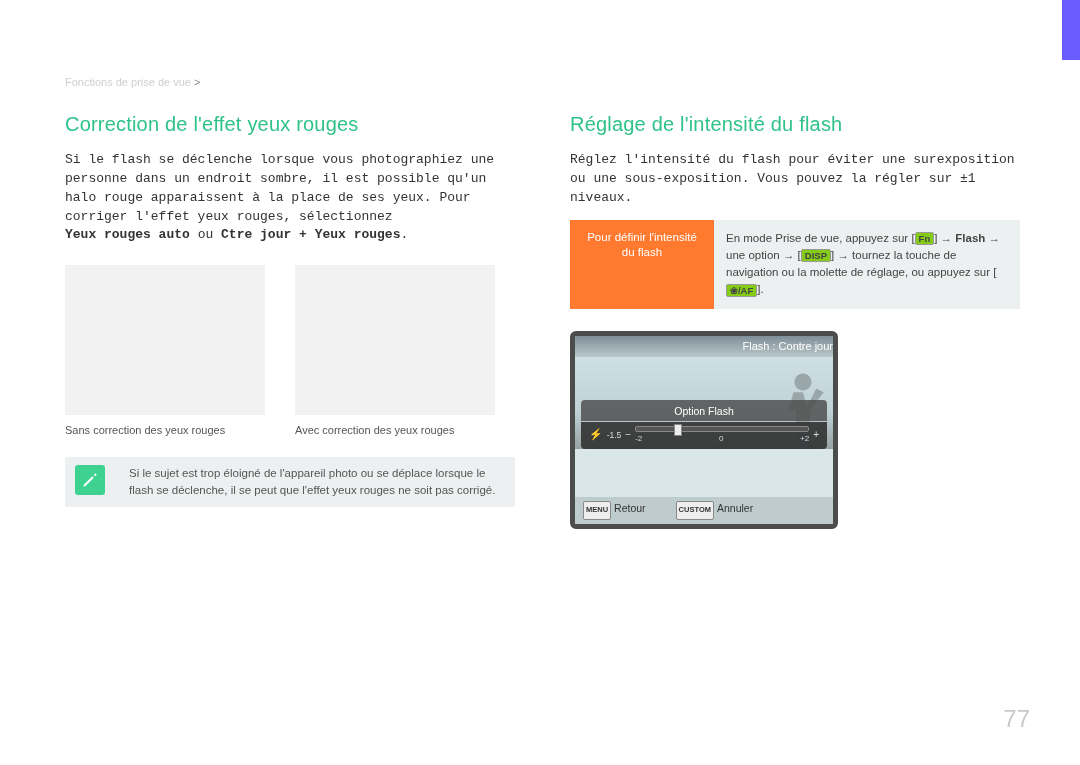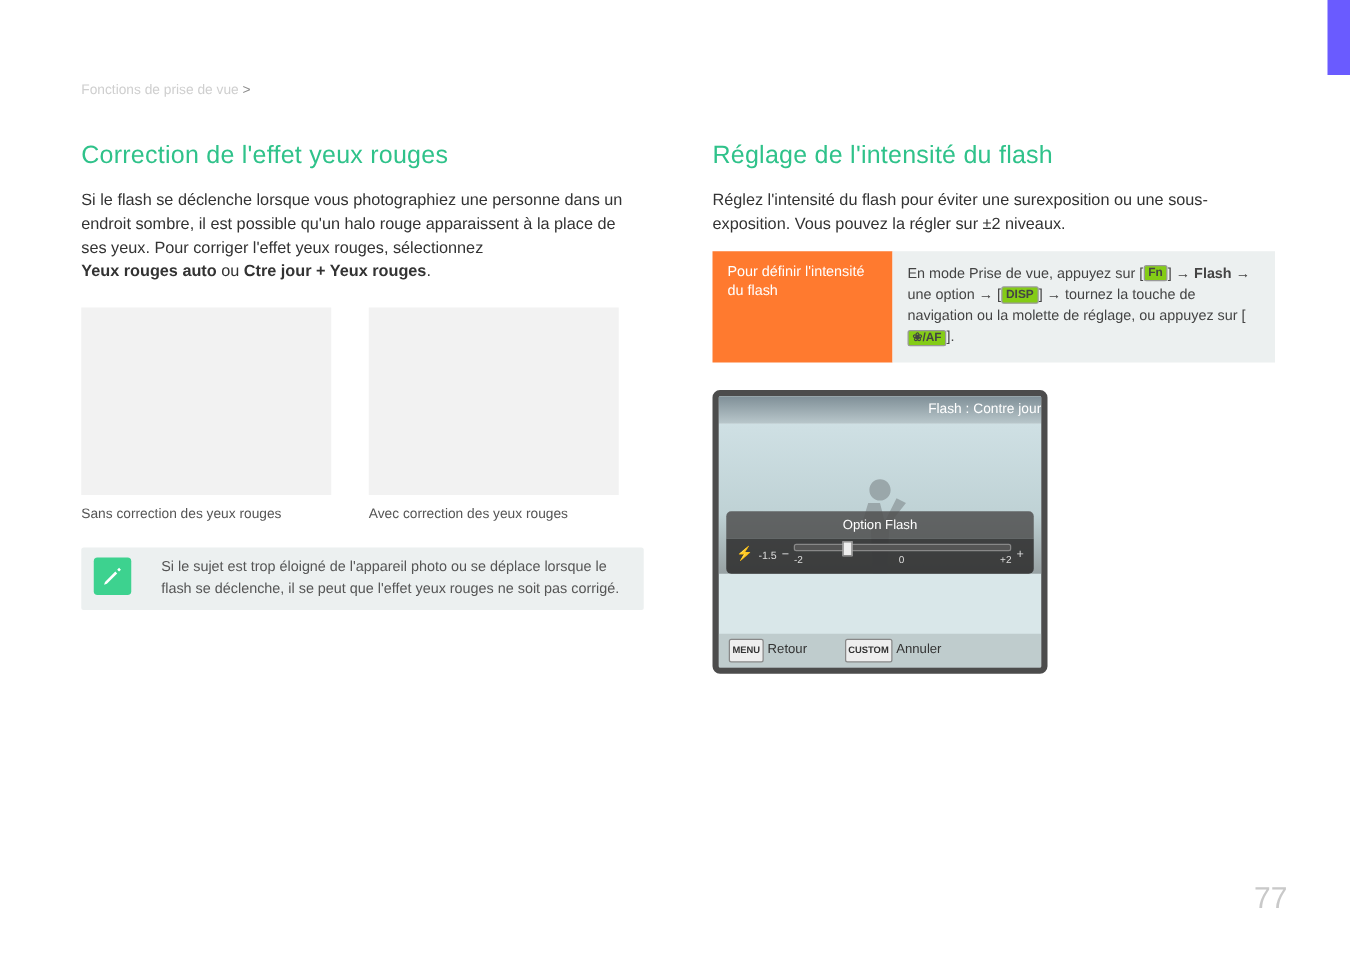--- a/index.html
+++ b/index.html
@@ -18,34 +18,34 @@
     padding: 60px 60px 0 65px;
     display: flex;
     gap: 55px;
   }
   .col {
     flex: 1;
     min-width: 0;
   }
   .breadcrumb {
     position: absolute;
-    top: 65px;
+    top: 75px;
     left: 65px;
     font-size: 11px;
     color: #cfcfcf;
   }
   .breadcrumb .arrow { color: #8b8b8b; }
   h2 {
     font-weight: 300;
     font-size: 20px;
     color: #2fc28a;
     margin: 50px 0 12px 0;
     letter-spacing: 0.2px;
   }
-  p.body { margin: 0 0 6px 0; }
+  p.body { margin: 0 0 6px 0; font-family: Liberation Mono, monospace; }
   .bold { font-weight: bold; }
   .photo-row {
     display: flex;
     gap: 30px;
     margin-top: 20px;
     margin-bottom: 8px;
   }
   .photo {
     width: 200px;
     height: 150px;
@@ -81,20 +81,21 @@
     display: flex;
     margin-top: 12px;
     font-size: 11.5px;
   }
   .def-label {
     background: #ff7a2f;
     color: #fff;
     padding: 10px 12px;
     width: 120px;
     line-height: 1.35;
+    text-align: center;
   }
   .def-body {
     background: #ecf0f0;
     padding: 10px 12px;
     flex: 1;
     color: #444;
     line-height: 1.5;
   }
   .btn-label {
     display:inline-block;
@@ -121,24 +122,24 @@
     overflow: hidden;
   }
   .cam-title {
     background: linear-gradient(#7f8f97, #b9c7cb);
     color: #fff;
     text-align: right;
     padding: 3px 0;
     font-size: 11px;
   }
   .cam-preview {
-    height: 120px;
+    height: 92px;
     background: linear-gradient(#cfe0e4 0%, #bfd2d5 60%, #97a1a3 100%);
     position: relative;
-    display:flex; align-items:flex-end; justify-content:center;
+    display:flex; align-items:flex-end; justify-content:flex-end;
   }
   .silhouette { width:60px; height:85px; fill:#9aa7aa; }
   .cam-option-bar {
     background: rgba(80,80,80,0.85);
     margin: 0 6px;
     border-radius: 4px 4px 0 0;
     color:#fff;
     text-align:center;
     padding:4px 0 2px 0;
     font-size:10.5px;
@@ -224,21 +225,21 @@
         <svg viewBox="0 0 24 24">
             <path d="M3 21l3-1 11-11-2-2L4 18l-1 3z M17 5l2 2 2-2-2-2-2 2z" fill="#fff"></path>
           </svg>
       </div>
       <div>Si le sujet est trop éloigné de l'appareil photo ou se déplace lorsque le flash se déclenche, il se peut que l'effet yeux rouges ne soit pas corrigé.</div>
     </div>
   </div>
 
   <div class="col">
     <h2>Réglage de l'intensité du flash</h2>
-    <p class="body">Réglez l'intensité du flash pour éviter une surexposition ou une sous-exposition. Vous pouvez la régler sur ±2 niveaux.</p>
+    <p class="body">Réglez l'intensité du flash pour éviter une surexposition ou une sous-exposition. Vous pouvez la régler sur ±1 niveaux.</p>
 
     <div class="def-box">
       <div class="def-label">Pour définir l'intensité du flash</div>
       <div class="def-body">
         <span>En mode Prise de vue, appuyez sur [</span><span class="btn-label">Fn</span><span>] → </span><span class="bold">Flash</span><span> → une option → [</span><span class="btn-label">DISP</span><span>] → tournez la touche de navigation ou la molette de réglage, ou appuyez sur [</span><span class="btn-label">❀/AF</span><span>].</span>
       </div>
     </div>
 
     <div class="camera">
       <div class="cam-title">Flash : Contre jour</div>

